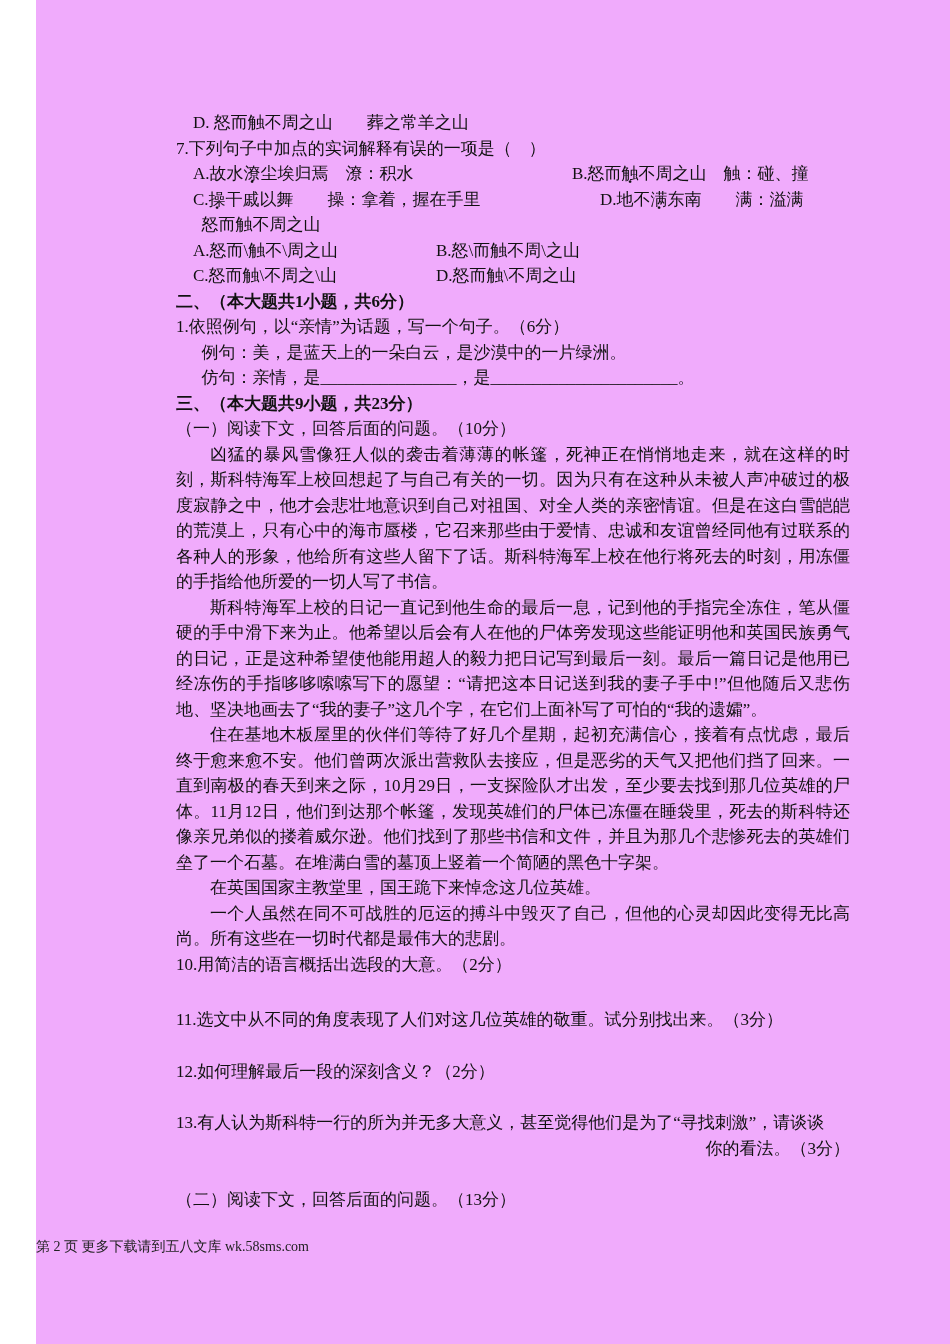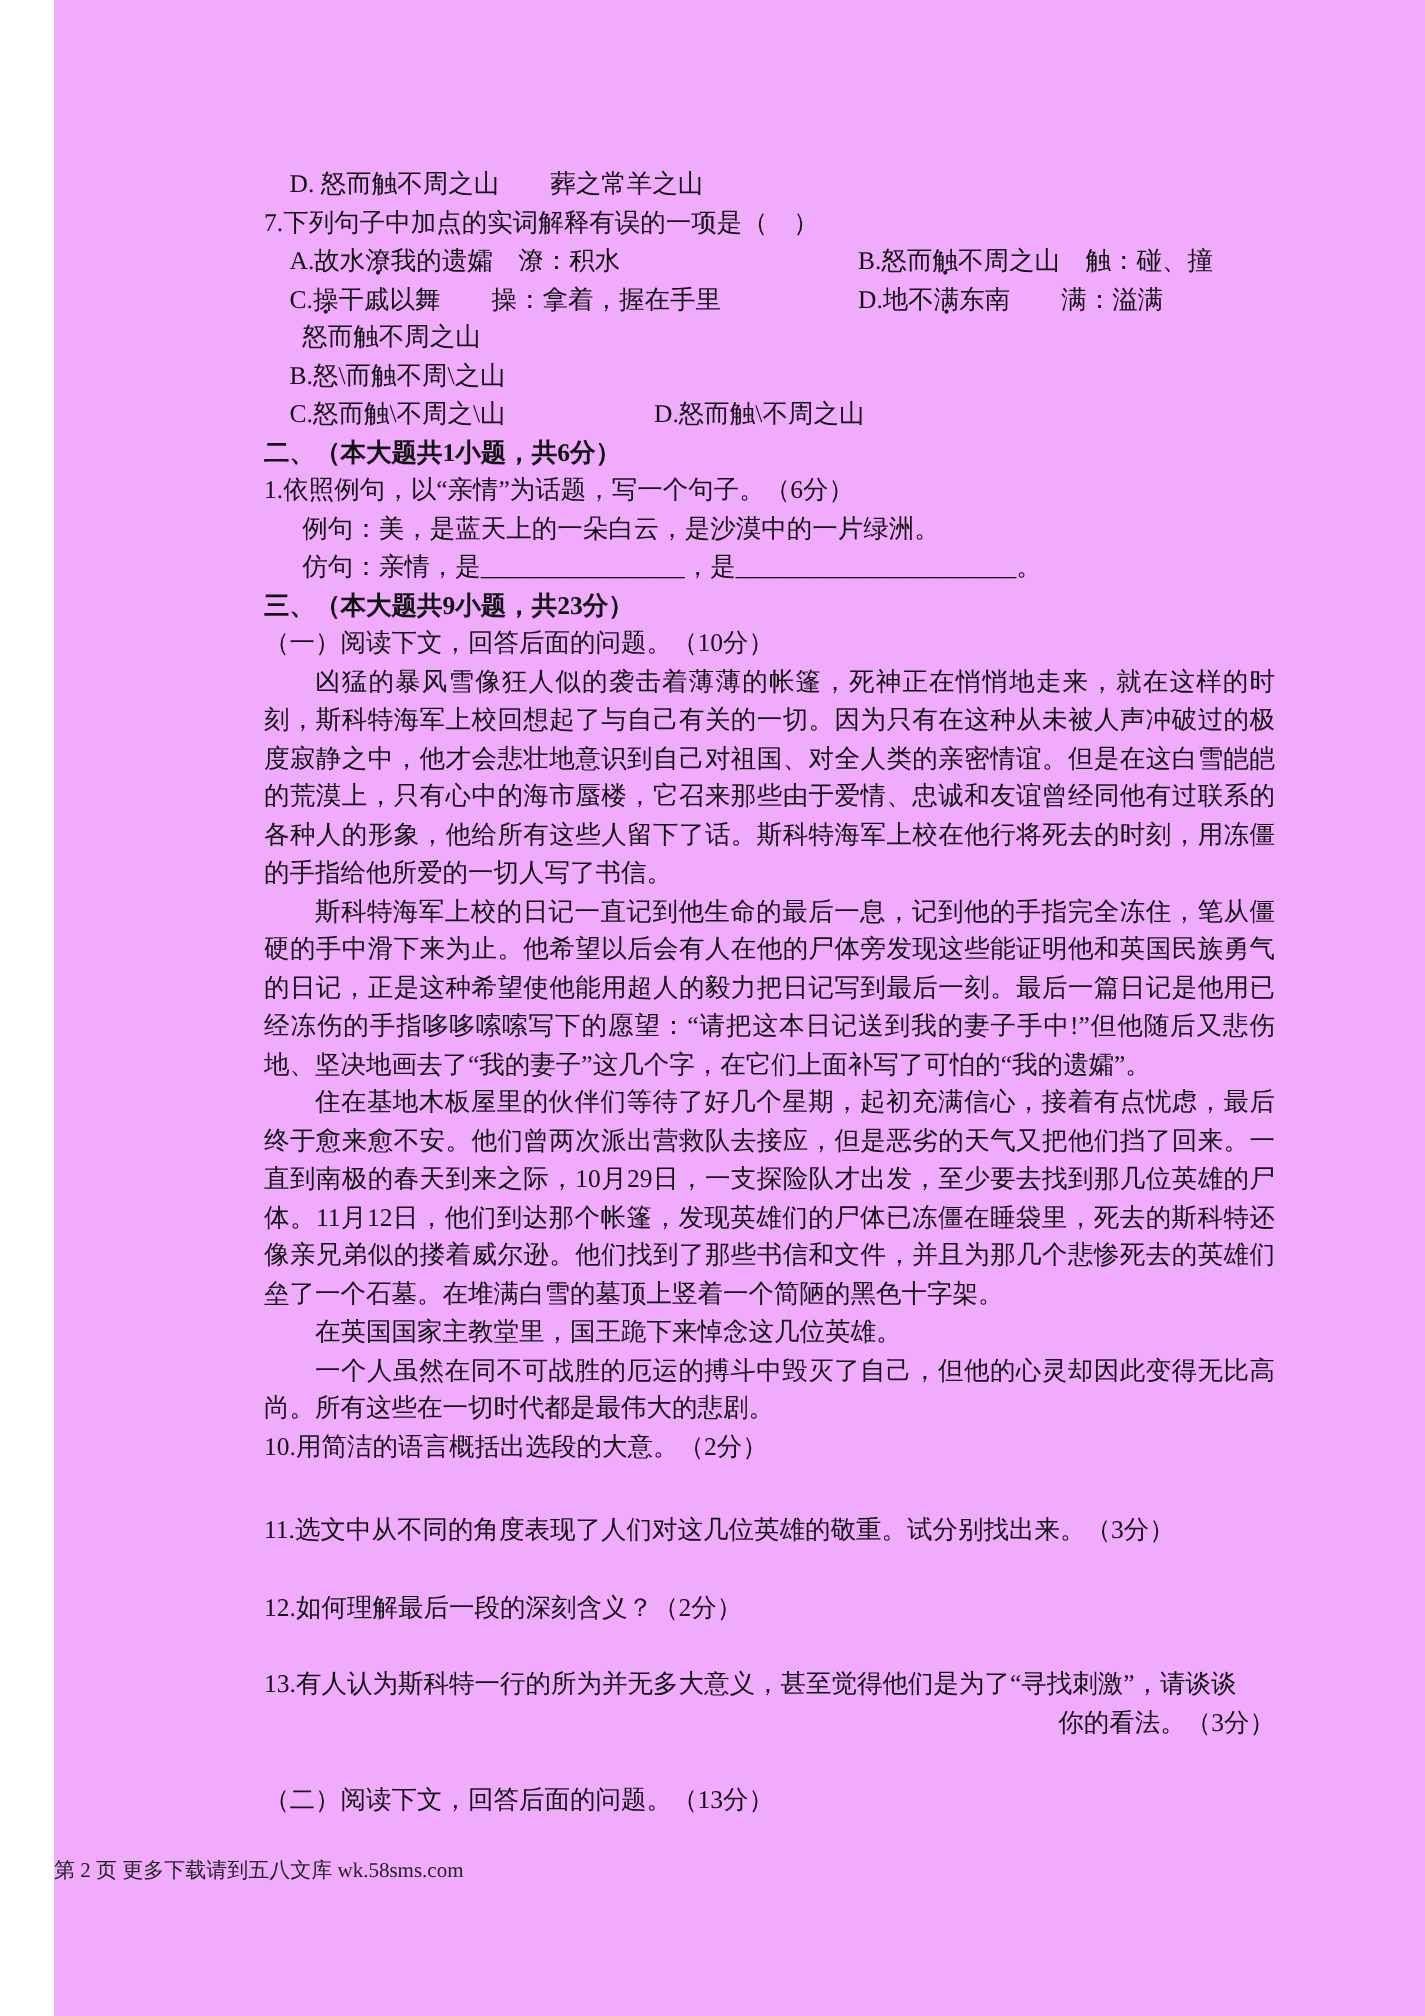--- a/index.html
+++ b/index.html
@@ -48,29 +48,30 @@
   }
 </style>
 </head>
 <body>
 
 <div class="page">
   <div class="content">
       <div class="line opt" style="padding-left: 1em;"><span>D. 怒而触不周之山　　葬之常羊之山</span></div>
       <div class="line q"><span>7.下列句子中加点的实词解释有误的一项是（　）</span></div>
       <div class="line cols" style="padding-left: 1em;">
-        <span class="col" style="width: 379px;"><span>A.故水</span><span class="em-dot">潦</span><span>我的遗孀　潦：积水</span></span>
+        <span class="col" style="width: 379px;"><span>A.故水</span><span class="em-dot">潦</span><span>尘埃归焉　潦：积水</span></span>
         <span class="col"><span>B.怒而</span><span class="em-dot">触</span><span>不周之山　触：碰、撞</span></span>
       </div>
-      <div class="line cols" style="padding-left: 1em;">
+      <div class="line cols" style="padding-left: 1em; gap: 28px;">
         <span class="col" style="width: 379px;"><span>C.</span><span class="em-dot">操</span><span>干戚以舞　　操：拿着，握在手里</span></span>
         <span class="col"><span>D.地不</span><span class="em-dot">满</span><span>东南　　满：溢满</span></span>
       </div>
       <div class="line opt" style="padding-left: 1.5em;"><span>怒而触不周之山</span></div>
       <div class="line cols" style="padding-left: 1em;">
+        <span class="col" style="width: 243px;"><span>A.怒而\触不\周之山</span></span>
         <span class="col"><span>B.怒\而触不周\之山</span></span>
       </div>
       <div class="line cols" style="padding-left: 1em; align-items: flex-end;">
         <span class="col" style="width: 243px;"><span>C.怒而触\不周之\山</span></span>
         <span class="col"><span>D.怒而触\不周之山</span></span>
       </div>
       <div class="line h"><span>二、（本大题共1小题，共6分）</span></div>
       <div class="line q"><span>1.依照例句，以“亲情”为话题，写一个句子。（6分）</span></div>
       <div class="line opt" style="padding-left: 1.5em;"><span>例句：美，是蓝天上的一朵白云，是沙漠中的一片绿洲。</span></div>
       <div class="line opt" style="padding-left: 1.5em;"><span>仿句：亲情，是________________，是______________________。</span></div>

